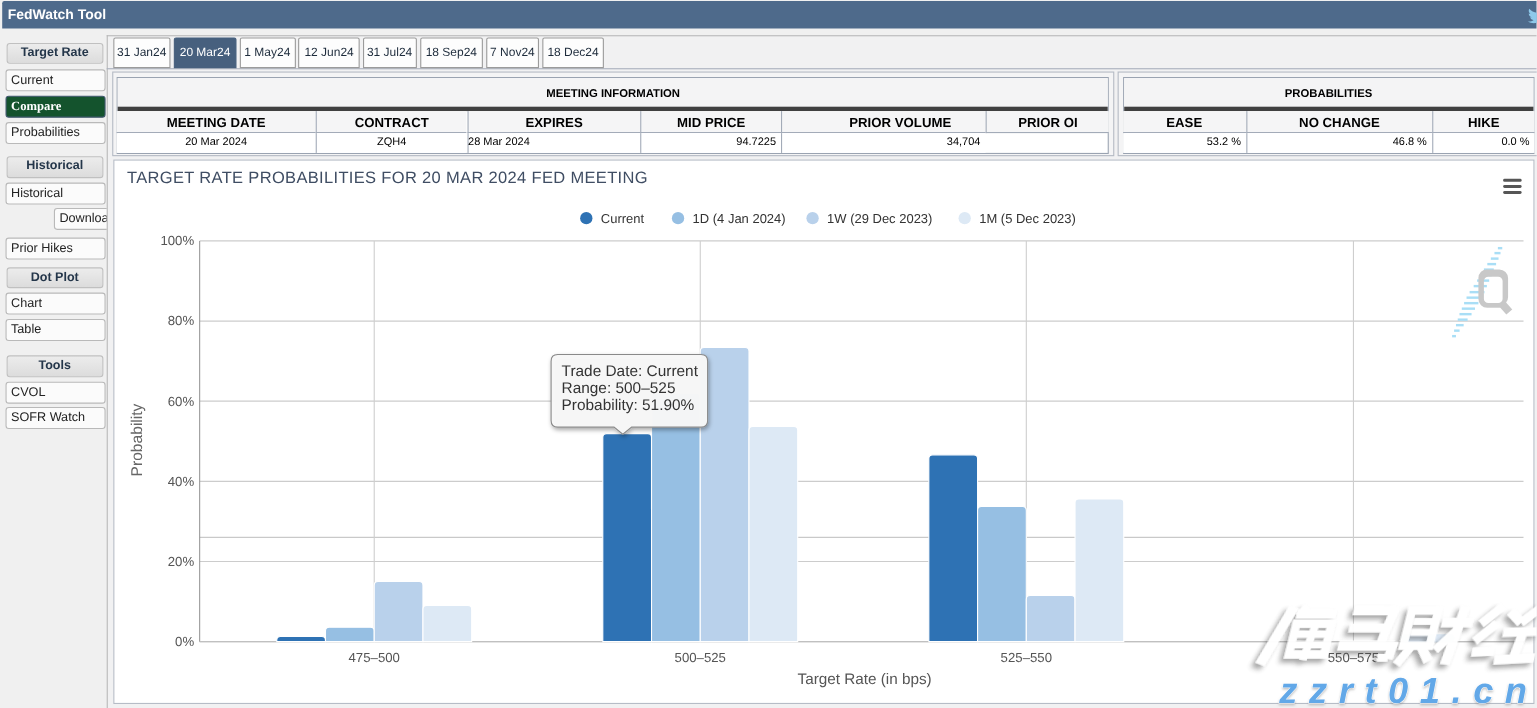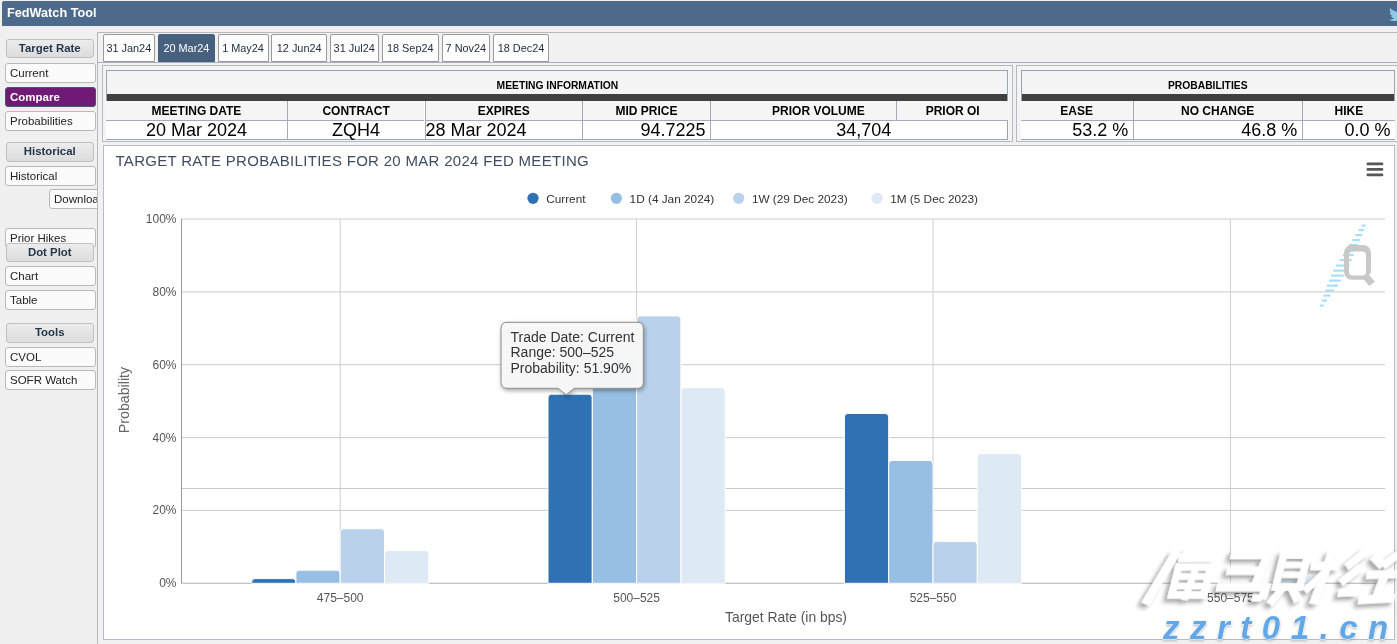--- a/index.html
+++ b/index.html
@@ -4,48 +4,48 @@
 * { margin:0; padding:0; box-sizing:border-box; }
 html,body { width:1397px; height:644px; overflow:hidden; background:#f0f0f0;
   font-family:"Liberation Sans", sans-serif; position:relative; }
 #hdr { position:absolute; left:1.5px; top:1px; width:1395.5px; height:24.5px; background:#4e6a8b;
   color:#fff; font-weight:bold; font-size:12.7px; line-height:24.5px; padding-left:5.5px; border-radius:2px 0 0 0; }
 #bird { position:absolute; left:1387px; top:5.5px; width:17px; height:15px; }
 .sbh { position:absolute; background:linear-gradient(#ececec,#dcdcdc); border:1px solid #c0c0c0; border-radius:3px;
   font-weight:bold; font-size:11.4px; color:#24364a; text-align:center; line-height:17.5px; }
 .sbi { position:absolute; background:#fbfbfb; border:1px solid #b9b9b9; border-radius:3px;
   font-size:11.5px; color:#222; line-height:18.8px; padding-left:4px; }
-.sbi.sel { background:#701a75; color:#fff; font-weight:bold; border-color:#41586f; }
+.sbi.sel { background:#14532d; color:#fff; font-weight:bold; border-color:#41586f;font-family:Liberation Serif, serif; }
 #wrap { position:absolute; left:97px; top:32.3px; width:1300px; height:611.7px;
   background:#f1f1f2; border-top:1px solid #b8b8b8; border-left:1px solid #b8b8b8; }
 .tab { position:absolute; top:34.2px; height:28.2px; background:#fdfdfd; border:1px solid #9b9b9b;
   border-radius:2px 2px 0 0; font-size:10.9px; color:#1e2c3c; text-align:center; line-height:26.5px; z-index:2; white-space:nowrap; overflow:hidden; }
 .tab.sel { background:#47607e; color:#fff; border-color:#47607e; }
 #innerline { position:absolute; left:97px; top:62.4px; width:1300px; height:0; border-top:1px solid #a9aebc; z-index:1; }
 .panelbox { position:absolute; background:#f4f4f5; border:1px solid #b4bac4; }
 .tbl { position:absolute; background:#fff; border:1px solid #9aa3b1; }
 .trow { position:absolute; font-size:10.1px; color:#000; }
-.thdr { font-weight:bold; text-align:center; background:#f4f4f5; font-size:10.3px; border-bottom:7px solid #404040; }
+.thdr { font-weight:bold; text-align:center; background:#f4f4f5; font-size:10.3px; border-bottom:4px solid #404040; }
 .tch  { font-weight:bold; text-align:center; background:#f5f5f6; font-size:12px; border-bottom:1px solid #a3abb8; }
-.tcd  { background:#fff; font-size:18px; }
+.tcd  { background:#fff; font-size:10px; }
 #chartpanel { position:absolute; left:103px; top:145px; width:1291.5px; height:495px;
   background:#fff; border:1px solid #b6bcc6; }
 </style></head>
 <body>
 <div id="hdr">FedWatch Tool<svg id="bird" viewBox="0 0 24 20">
       <path d="M24,2.4c-0.9,0.4-1.8,0.65-2.8,0.78 c1-0.6,1.8-1.56,2.16-2.7c-0.94,0.56-2,0.97-3.1,1.19C19.3,0.64,18.1,0,16.7,0c-2.7,0-4.9,2.2-4.9,4.9c0,0.38,0.04,0.76,0.12,1.12 C7.8,5.82,4.2,3.87,1.75,0.86C1.33,1.58,1.09,2.42,1.09,3.32c0,1.7,0.87,3.2,2.18,4.08C2.46,7.37,1.7,7.15,1.04,6.78 c0,0.02,0,0.04,0,0.06c0,2.37,1.69,4.35,3.93,4.8C4.56,11.75,4.13,11.8,3.68,11.8c-0.31,0-0.62-0.03-0.92-0.08 c0.62,1.94,2.43,3.36,4.57,3.4c-1.67,1.31-3.78,2.09-6.07,2.09c-0.39,0-0.78-0.02-1.17-0.07C2.26,18.53,4.83,19.3,7.55,19.3 c9.05,0,14-7.5,14-14c0-0.21,0-0.42-0.01-0.63C22.5,4.0,23.3,3.26,24,2.4z" fill="#8ec9ea"></path>
     </svg></div>
 <div class="sbh" style="left:6px;top:38.8px;width:87.5px;height:19.3px;">Target Rate</div>
 <div class="sbi" style="left:5px;top:63.0px;width:91px;height:20px;">Current</div>
 <div class="sbi sel" style="left:5px;top:86.8px;width:91px;height:20px;">Compare</div>
 <div class="sbi" style="left:5px;top:110.7px;width:91px;height:20px;">Probabilities</div>
 <div class="sbh" style="left:6px;top:142.3px;width:87.5px;height:19.3px;">Historical</div>
 <div class="sbi" style="left:5px;top:165.5px;width:91px;height:20px;">Historical</div>
 <div class="sbi" style="left:5px;top:188.6px;width:91px;height:20px;margin-left:44px;">Downloads</div>
-<div class="sbi" style="left:5px;top:228px;width:91px;height:20px;">Prior Hikes</div>
+<div class="sbi" style="left:5px;top:216px;width:91px;height:20px;">Prior Hikes</div>
 <div class="sbh" style="left:6px;top:243.0px;width:87.5px;height:19.3px;">Dot Plot</div>
 <div class="sbi" style="left:5px;top:266.2px;width:91px;height:20px;">Chart</div>
 <div class="sbi" style="left:5px;top:290.4px;width:91px;height:20px;">Table</div>
 <div class="sbh" style="left:6px;top:323.3px;width:87.5px;height:19.3px;">Tools</div>
 <div class="sbi" style="left:5px;top:347.0px;width:91px;height:20px;">CVOL</div>
 <div class="sbi" style="left:5px;top:370.2px;width:91px;height:20px;">SOFR Watch</div>
 <div id="wrap"></div>
 <div id="innerline"></div>
 <div class="tab" style="left:102.6px;width:52.4px;">31 Jan24</div>
 <div class="tab sel" style="left:157.6px;width:57.6px;">20 Mar24</div>

